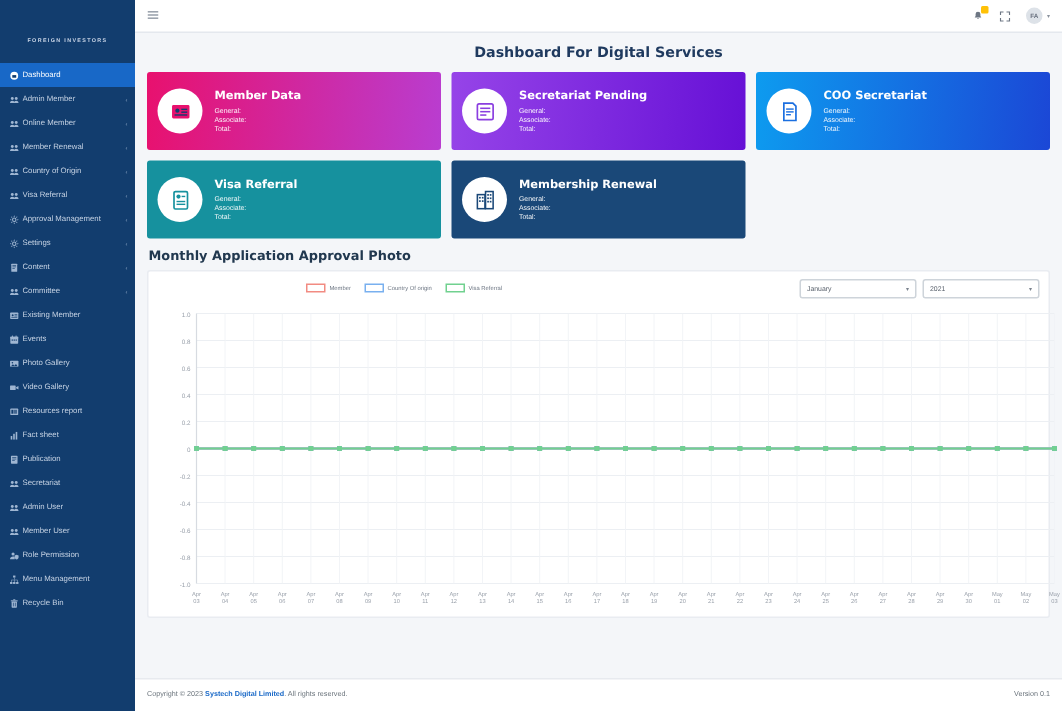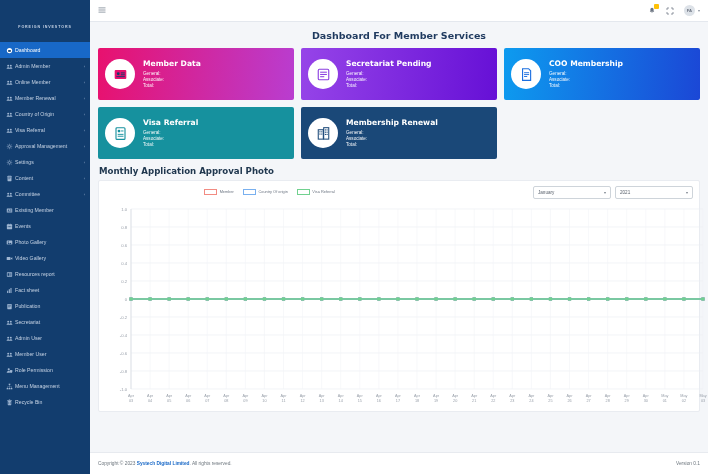--- a/index.html
+++ b/index.html
@@ -449,21 +449,21 @@
             </svg>
         </div>
         <div id="avatar-wrap">
           <div id="avatar">FA</div>
           <span id="avatar-caret">▾</span>
         </div>
       </div>
     </div>
 
     <div id="content">
-      <div id="page-title">Dashboard For Member Services</div>
+      <div id="page-title">Dashboard For Digital Services</div>
 
       <div class="card-row" id="card-row-1">
           <div class="card pink">
             <div class="circ">
               <svg width="15" height="15" viewBox="0 0 16 16">
                 <rect x="1.8" y="3.2" width="12.4" height="9.6" rx="1" fill="#e8116e"></rect>
                 <circle cx="5.6" cy="7.2" r="1.5" fill="#123d6e"></circle>
                 <rect x="8.4" y="5.8" width="4.2" height="1" fill="#123d6e"></rect>
                 <rect x="8.4" y="7.8" width="4.2" height="1" fill="#123d6e"></rect>
                 <rect x="3.6" y="9.8" width="9" height="1" fill="#123d6e"></rect>
@@ -495,21 +495,21 @@
           <div class="card blue">
             <div class="circ">
               <svg width="15" height="15" viewBox="0 0 16 16">
                 <path d="M3.8 1.8h6.4l2.2 2.2v10.2H3.8z" fill="none" stroke="#1b6fe0" stroke-width="1.2"></path>
                 <rect x="5.4" y="5.6" width="5.4" height="1" fill="#1b6fe0"></rect>
                 <rect x="5.4" y="7.6" width="5.4" height="1" fill="#1b6fe0"></rect>
                 <rect x="5.4" y="9.6" width="3.4" height="1" fill="#1b6fe0"></rect>
               </svg>
             </div>
             <div class="txt">
-              <div class="c-title">COO Membership</div>
+              <div class="c-title">COO Secretariat</div>
               <div class="c-line"><span>General:</span> <span class="val"></span></div>
               <div class="c-line"><span>Associate:</span> <span class="val"></span></div>
               <div class="c-line"><span>Total:</span> <span class="val"></span></div>
             </div>
           </div>
         </div>
       <div class="card-row" id="card-row-2">
           <div class="card teal">
             <div class="circ">
               <svg width="15" height="15" viewBox="0 0 16 16">

